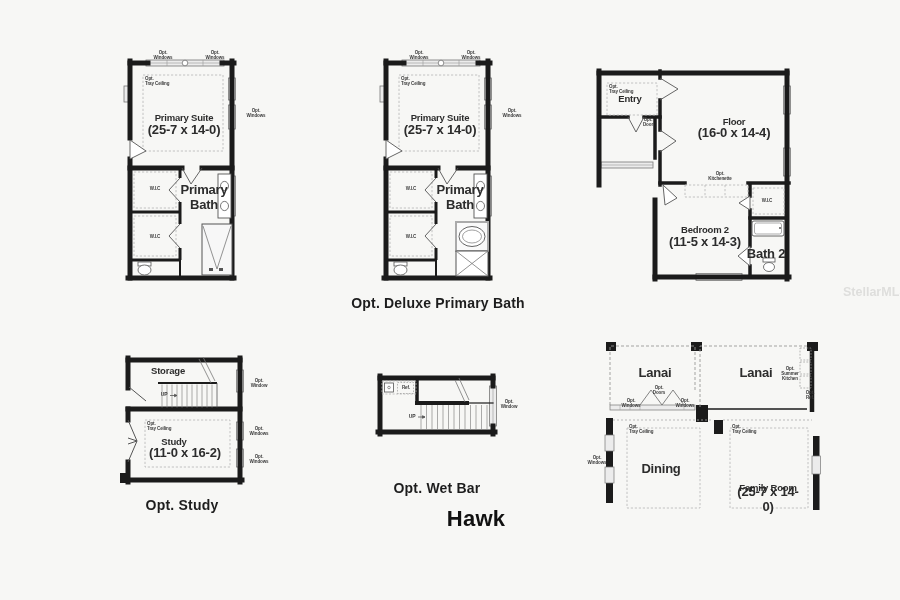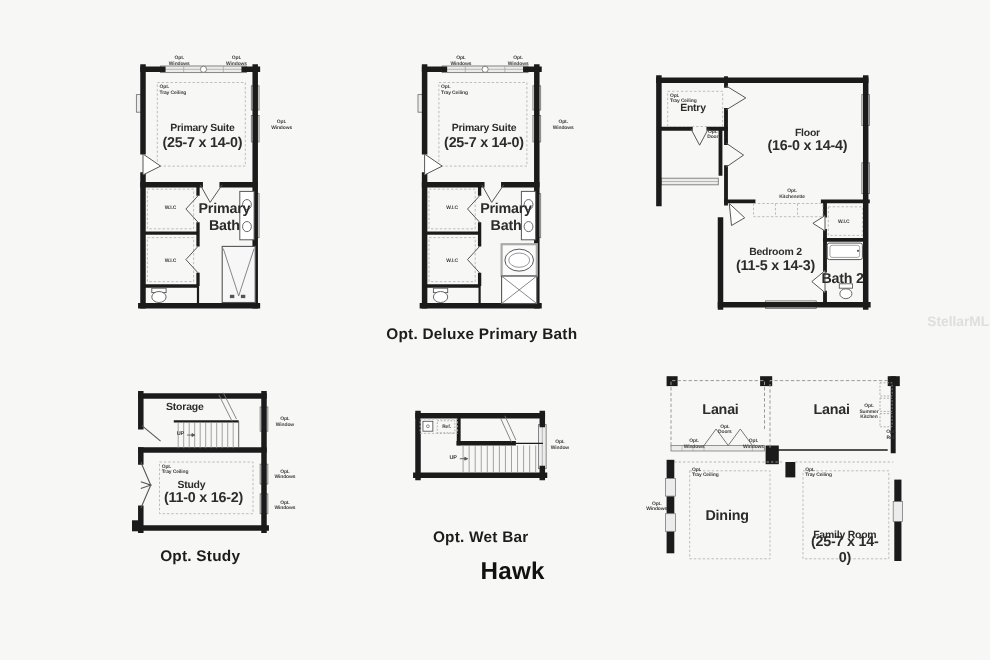--- a/index.html
+++ b/index.html
@@ -444,17 +444,17 @@
 Tray Ceiling</div>
     <div class="lbl t45 left" style="left:152px;top:92px;">Opt.
 Tray Ceiling</div>
     <div class="lbl t8" style="left:81px;top:137px;">Dining</div>
     <div class="lbl t9" style="left:188px;top:156px;">Family Room</div>
     <div class="lbl t8" style="left:188px;top:168px;">(25-7 x 14-0)</div>
     <div class="lbl t45" style="left:17px;top:128px;">Opt.
 Windows</div>
   </div>
 
-  <div class="title" style="left:466px;top:506px;">Hawk</div>
+  <div class="title" style="left:476px;top:506px;">Hawk</div>
 
   <div class="watermark">StellarMLS</div>
 
 </div>
 
 </body></html>

